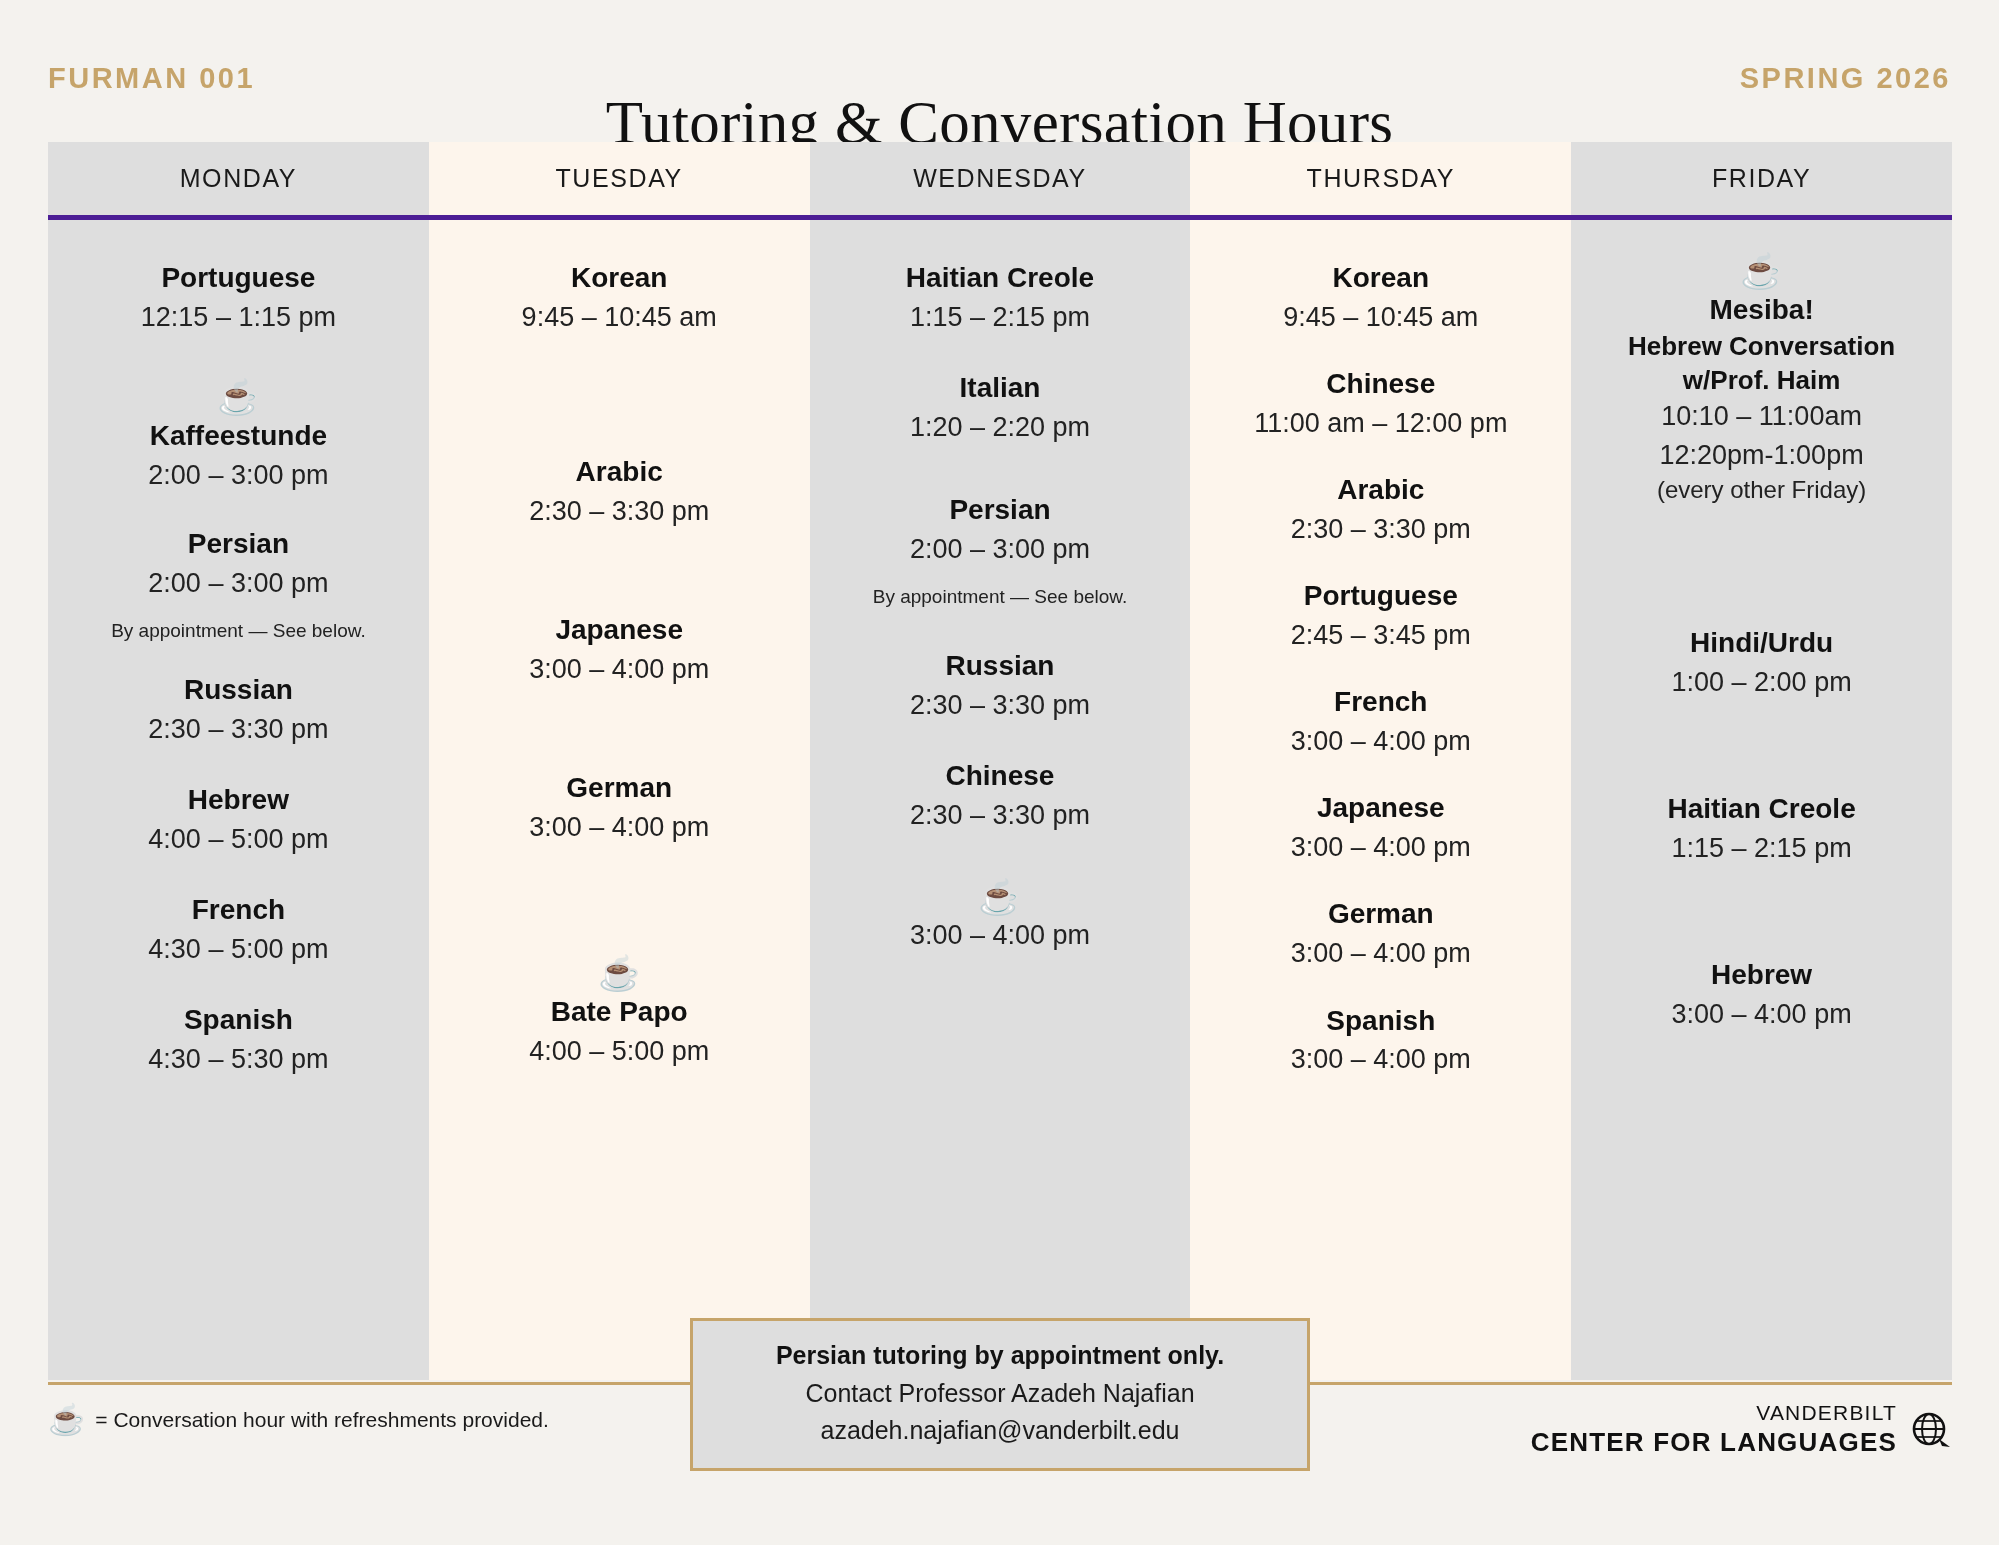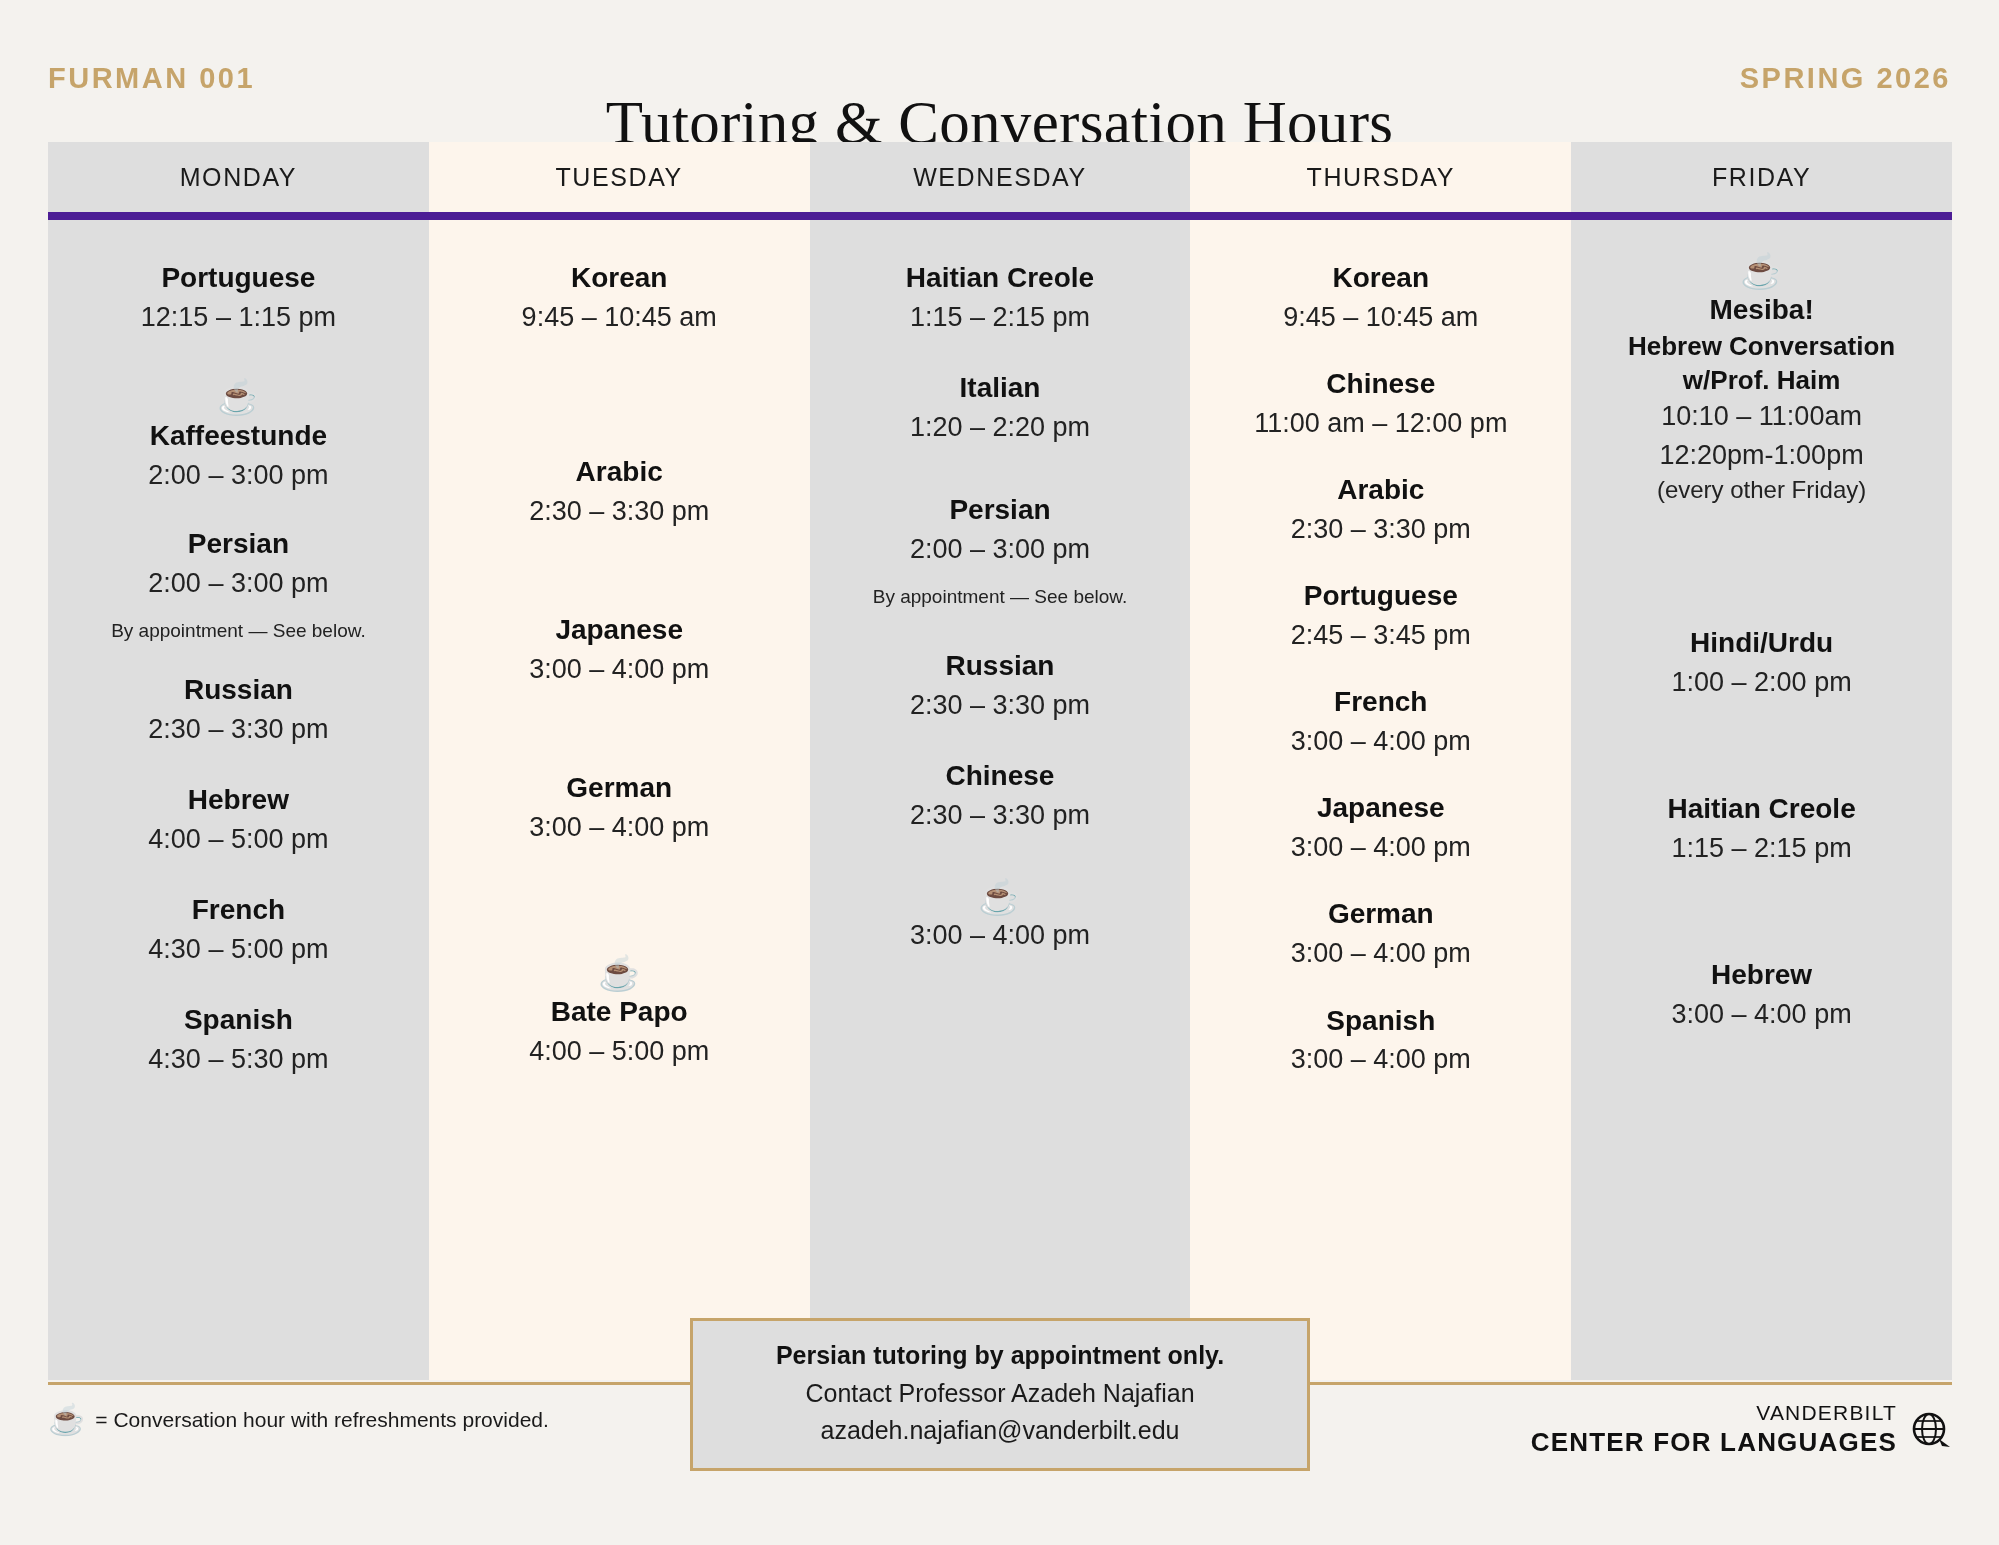--- a/index.html
+++ b/index.html
@@ -73,21 +73,21 @@
   .col.light { background: #fdf5ec; }
 
   .col-head {
     height: 78px;
     display: flex;
     align-items: center;
     justify-content: center;
     font-size: 25px;
     letter-spacing: 1.6px;
     color: #1a1a1a;
-    border-bottom: 8px solid #4c1d95;
+    border-bottom: 5px solid #4c1d95;
   }
   .col-body {
     padding-top: 24px;
     text-align: center;
   }
 
   .entry { margin-bottom: 0; }
   .entry .name {
     font-size: 28px;
     font-weight: bold;

